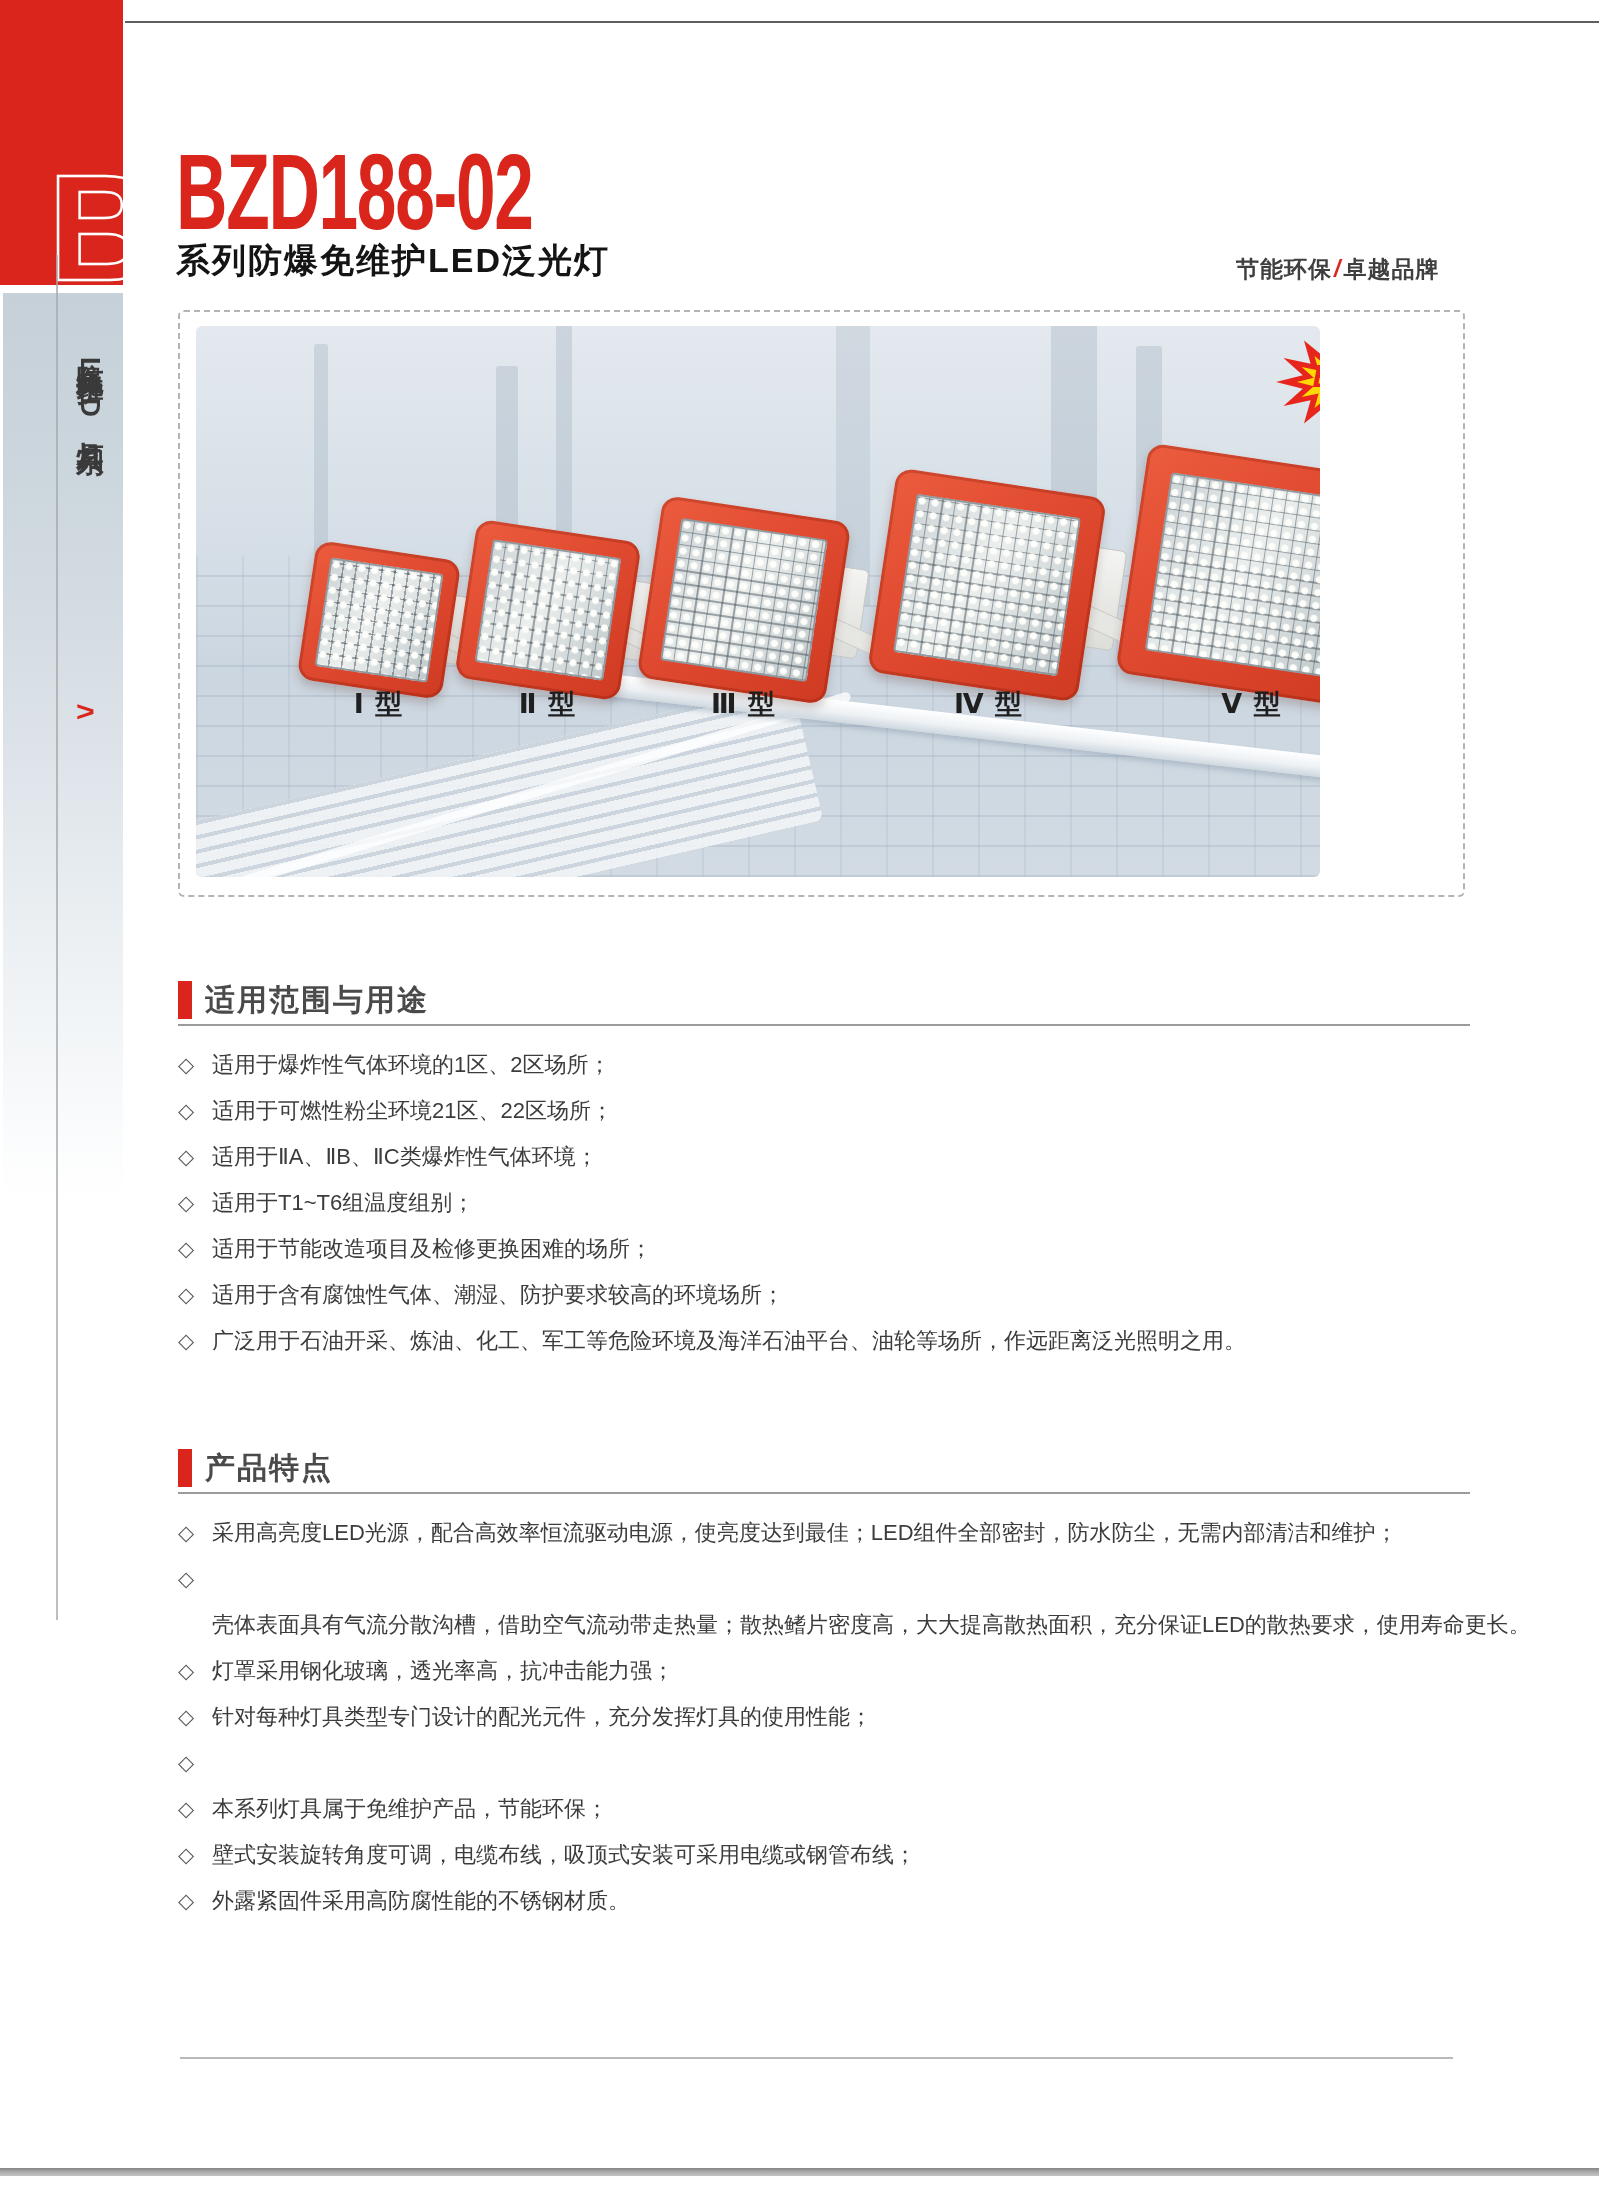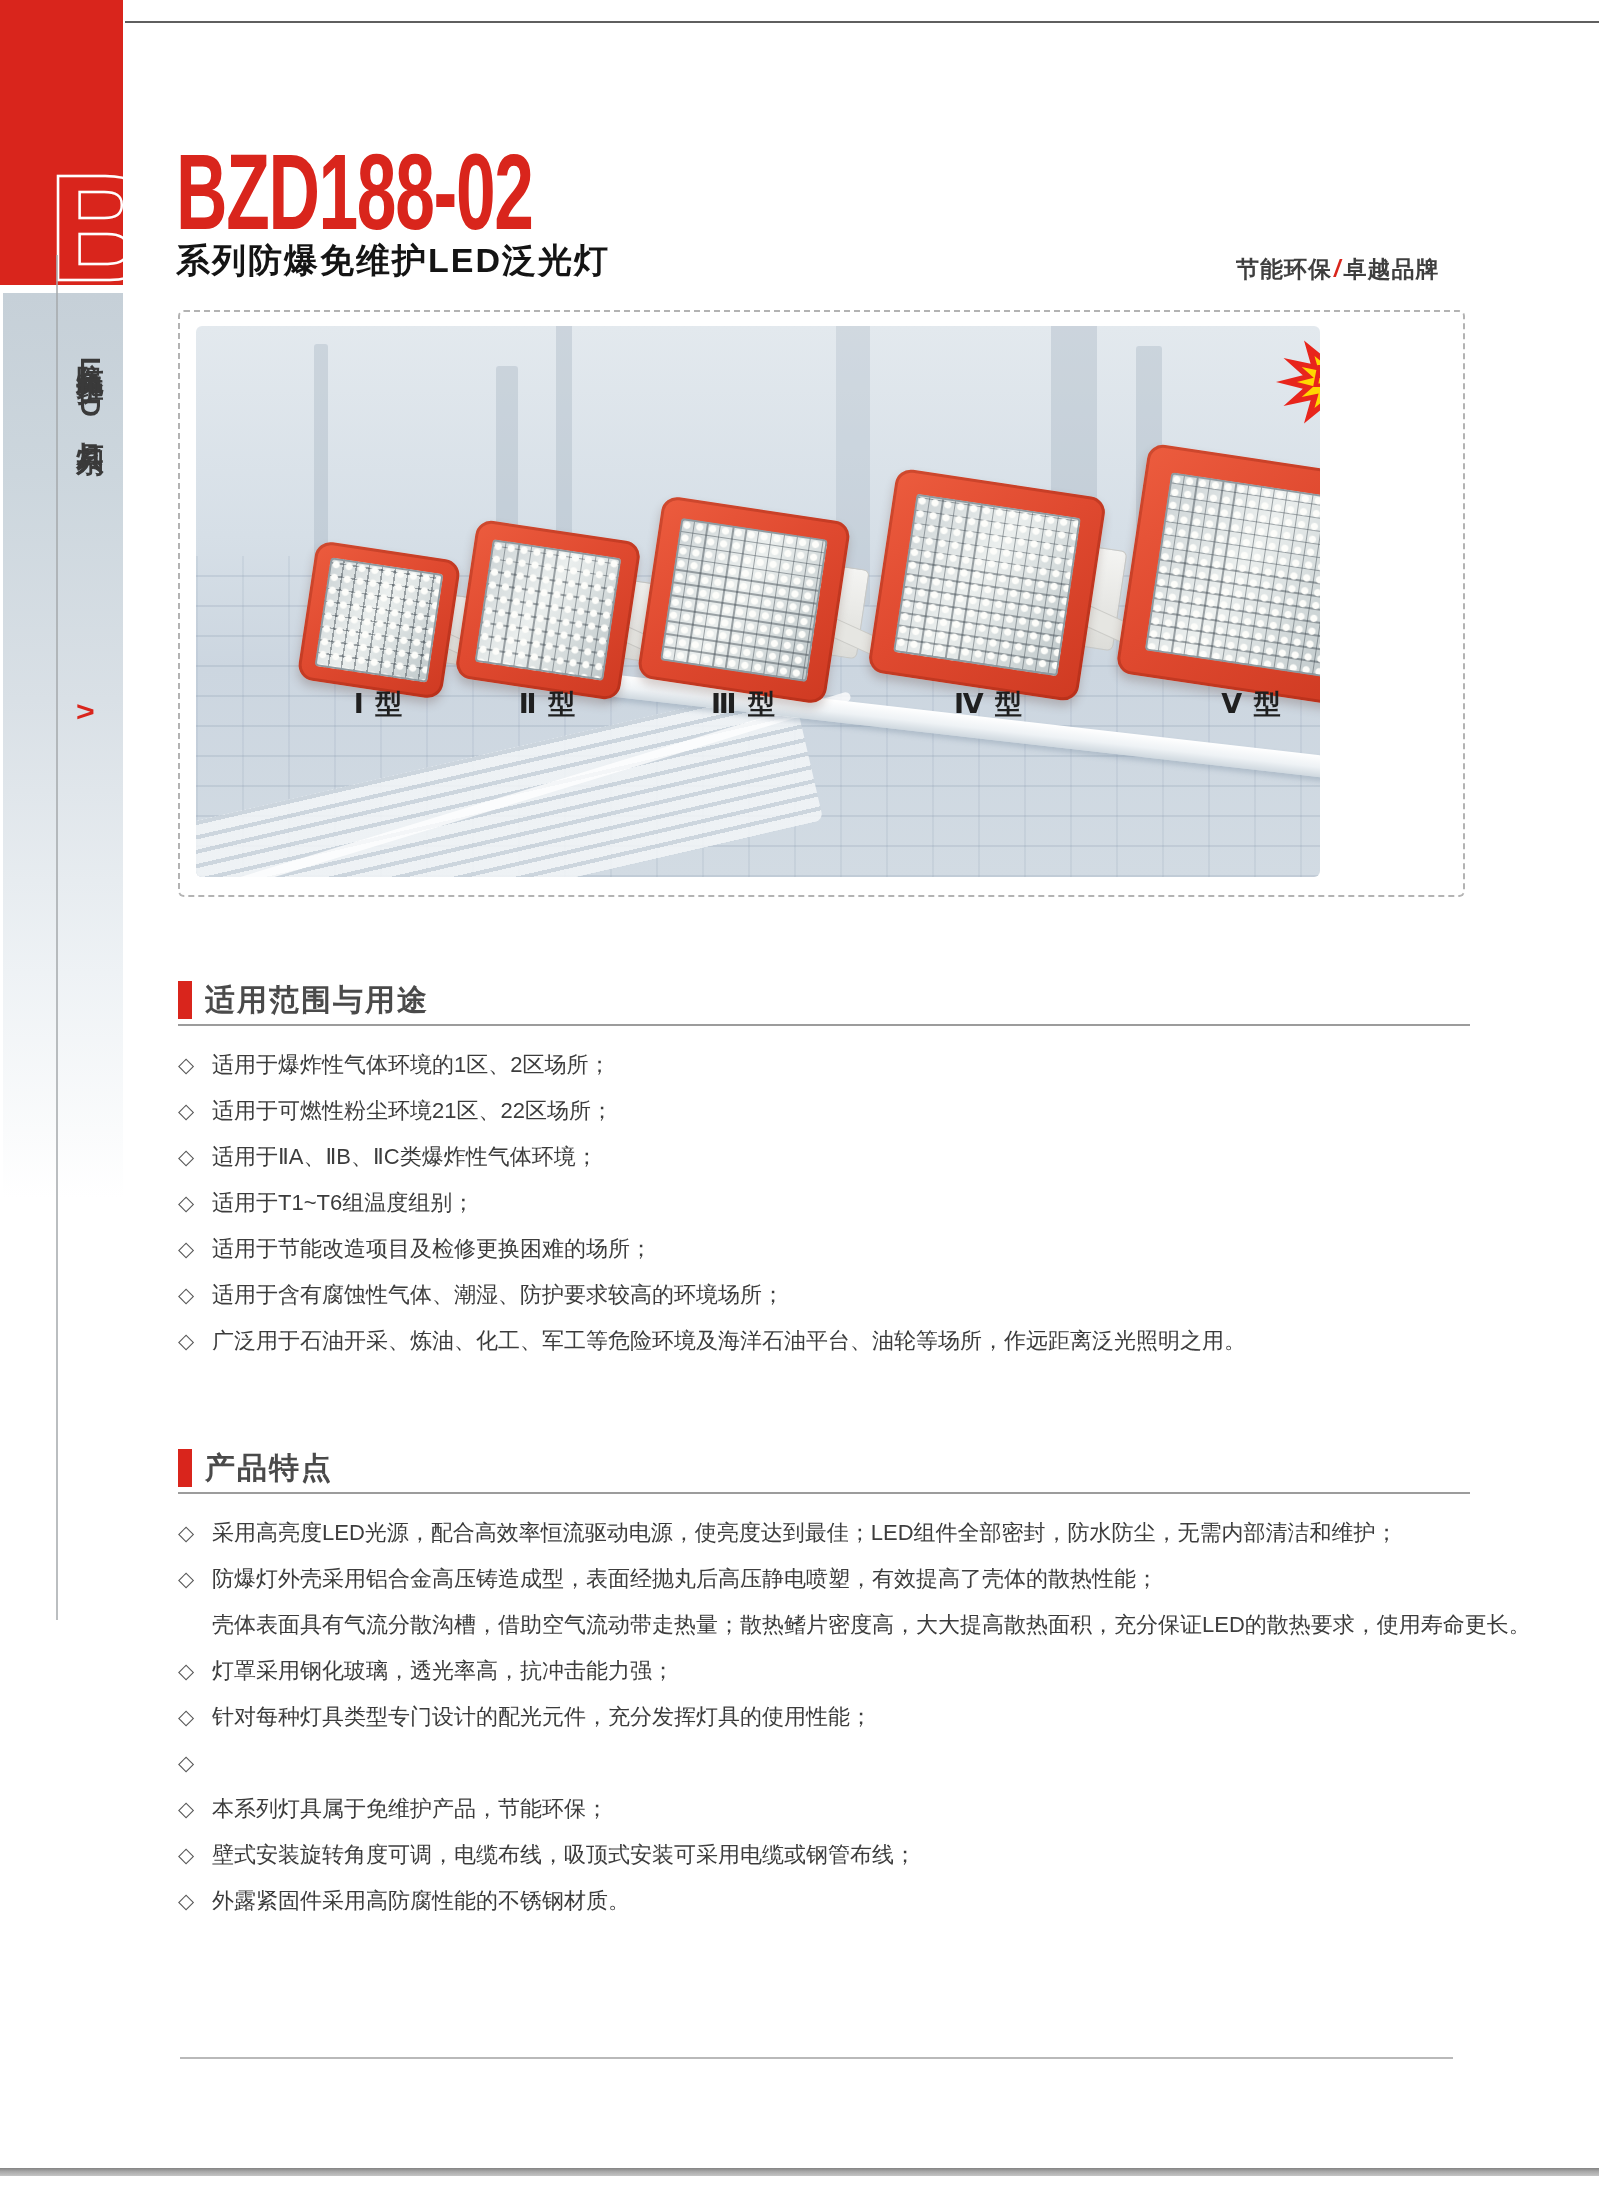--- a/index.html
+++ b/index.html
@@ -227,21 +227,20 @@
       <h3>产品特点</h3>
     </div>
     <div class="sec-rule"></div>
     <div class="items">
         <div class="feat-row">
           <span class="diamond">◇</span>
           <span>采用高亮度LED光源，配合高效率恒流驱动电源，使亮度达到最佳；LED组件全部密封，防水防尘，无需内部清洁和维护；</span>
         </div>
         <div class="feat-row">
           <span class="diamond">◇</span>
-          <span>防爆灯外壳采用铝合金高压铸造成型，表面经抛丸后高压静电喷塑，有效提高了壳体的散热性能；</span>
         </div>
         <div class="feat-row indent">
           <span>壳体表面具有气流分散沟槽，借助空气流动带走热量；散热鳍片密度高，大大提高散热面积，充分保证LED的散热要求，使用寿命更长。</span>
         </div>
         <div class="feat-row">
           <span class="diamond">◇</span>
           <span>灯罩采用钢化玻璃，透光率高，抗冲击能力强；</span>
         </div>
         <div class="feat-row">
           <span class="diamond">◇</span>

